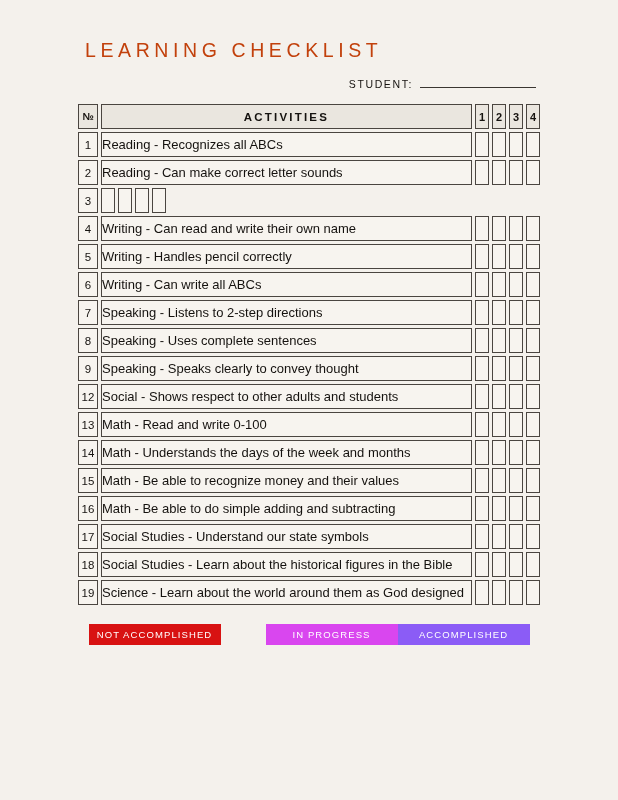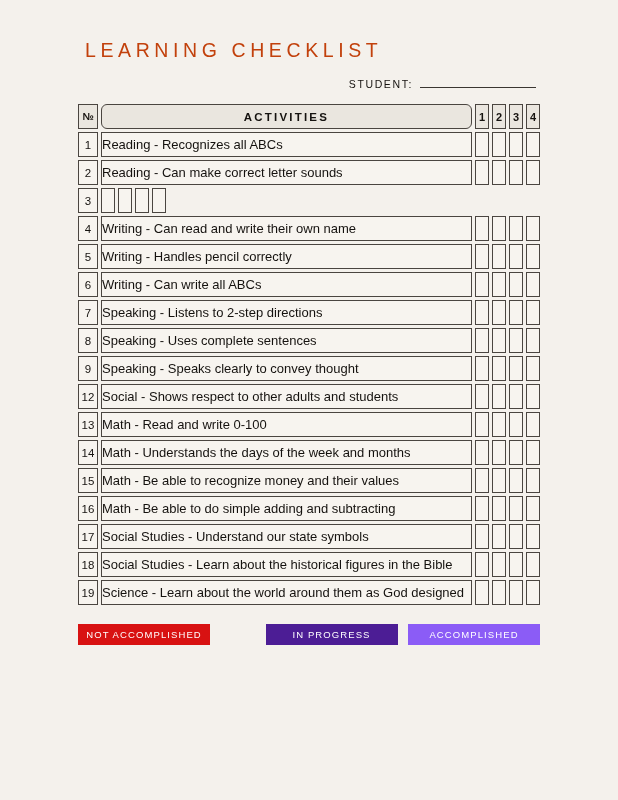--- a/index.html
+++ b/index.html
@@ -113,31 +113,30 @@
 
   
   .trow.head { height: 25px; }
   .trow.head .cell { background: #eae6df; }
   .trow.head .c-act {
     justify-content: center;
     font-weight: 700;
     font-size: 11.5px;
     letter-spacing: 2.2px;
     padding-left: 0;
-    border-radius: 6px;
   }
   .trow.head .c-num {
     font-size: 10px;
     font-weight: 700;
   }
 
   
   .legend {
     display: flex;
-    justify-content: space-between;
+    justify-content: center;
     width: 462px;
     margin: 19px auto 0 auto;
   }
   .legend-btn {
     width: 132px;
     height: 21px;
     display: flex;
     align-items: center;
     justify-content: center;
     color: #ffffff;
@@ -302,17 +301,17 @@
           <div class="cell c-box"></div>
           <div class="cell c-box"></div>
           <div class="cell c-box"></div>
           <div class="cell c-box"></div>
         </div>
       </div>
   </div>
 
   <div class="legend" id="legend-container">
       <div class="legend-btn" style="background: rgb(216, 18, 18);">NOT ACCOMPLISHED</div>
-      <div class="legend-btn" style="background: #4c1d95; margin-left: 45px;">IN PROGRESS</div>
+      <div class="legend-btn" style="background: #d946ef; margin-left: 45px;">IN PROGRESS</div>
       <div class="legend-btn" style="background: #8b5cf6;">ACCOMPLISHED</div>
     </div>
 
 </div>
 
 </body></html>

